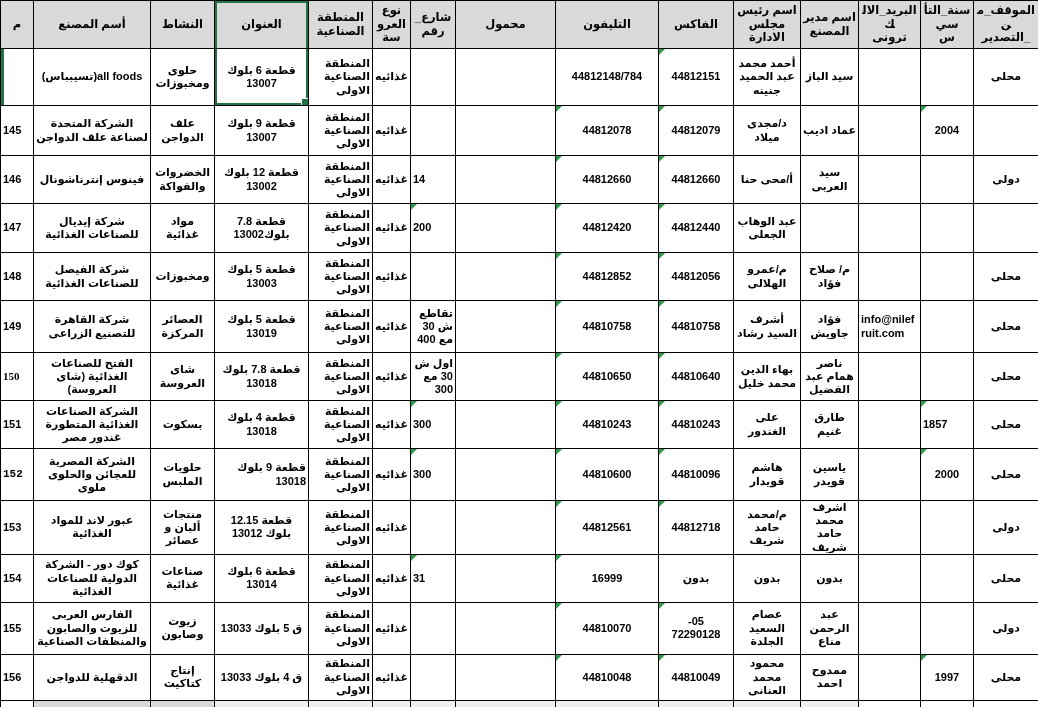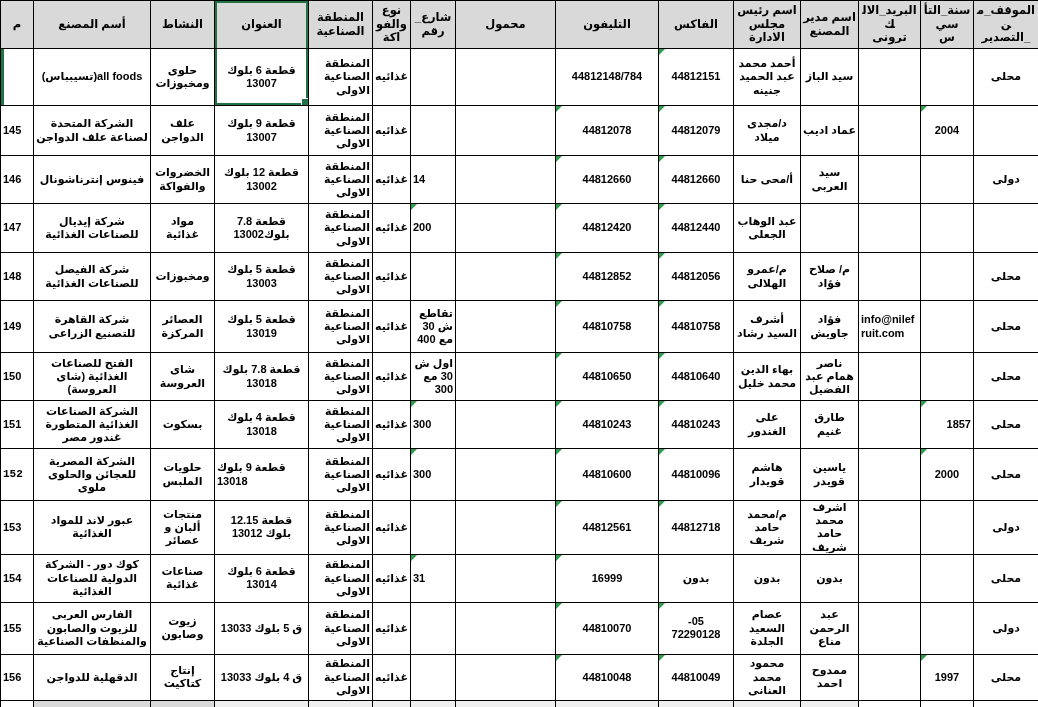--- a/index.html
+++ b/index.html
@@ -59,21 +59,21 @@
         <col style="width: 53px;">
         <col style="width: 65px;">
       </colgroup>
     <thead id="thead">
         <tr style="height: 48px;">
           <th dir="rtl">م</th>
           <th dir="rtl">أسم المصنع</th>
           <th dir="rtl">النشاط</th>
           <th dir="rtl" class="sel-head">العنوان</th>
           <th dir="rtl">المنطقة الصناعية</th>
-          <th dir="rtl">نوع والفواكة</th>
+          <th dir="rtl">نوع العروسة</th>
           <th dir="rtl">شارع_رقم</th>
           <th dir="rtl">محمول</th>
           <th dir="rtl">التليفون</th>
           <th dir="rtl">الفاكس</th>
           <th dir="rtl">اسم رئيس مجلس الادارة</th>
           <th dir="rtl">اسم مدير المصنع</th>
           <th dir="rtl">البريد_الالك
 ترونى</th>
           <th dir="rtl">سنة_التأسي
 س</th>
@@ -178,21 +178,21 @@
           <td dir="rtl" style="text-align: center;"><span></span></td>
           <td dir="ltr" style="text-align: center;"><span>44810758</span><span class="tri"></span></td>
           <td dir="ltr" style="text-align: center;"><span>44810758</span><span class="tri"></span></td>
           <td dir="rtl" style="text-align: center;"><span>أشرف السيد رشاد</span></td>
           <td dir="rtl" style="text-align: center;"><span>فؤاد جاويش</span></td>
           <td dir="ltr" style="text-align: left;"><span>info@nilefruit.com</span></td>
           <td dir="rtl" style="text-align: center;"><span></span></td>
           <td dir="rtl" style="text-align: center;"><span>محلى</span></td>
         </tr>
         <tr style="height: 48px;">
-          <td dir="ltr" style="text-align: left;"><span>150</span></td>
+          <td dir="ltr" style="text-align: left; font-family: Liberation Serif, serif;"><span>150</span></td>
           <td dir="rtl" style="text-align: center;"><span>الفتح للصناعات الغذائية (شاى العروسة)</span></td>
           <td dir="rtl" style="text-align: center;"><span>شاى العروسة</span></td>
           <td dir="rtl" style="text-align: center;"><span>قطعة 7.8 بلوك 13018</span></td>
           <td dir="rtl" style="text-align: right;"><span>المنطقة الصناعية الاولى</span></td>
           <td dir="rtl" style="text-align: center;"><span>غذائيه</span></td>
           <td dir="rtl" style="text-align: right;"><span>اول ش 30 مع 300</span></td>
           <td dir="rtl" style="text-align: center;"><span></span></td>
           <td dir="ltr" style="text-align: center;"><span>44810650</span><span class="tri"></span></td>
           <td dir="ltr" style="text-align: center;"><span>44810640</span><span class="tri"></span></td>
           <td dir="rtl" style="text-align: center;"><span>بهاء الدين محمد خليل</span></td>
@@ -208,28 +208,28 @@
           <td dir="rtl" style="text-align: center;"><span>قطعة 4 بلوك 13018</span></td>
           <td dir="rtl" style="text-align: right;"><span>المنطقة الصناعية الاولى</span></td>
           <td dir="rtl" style="text-align: center;"><span>غذائيه</span></td>
           <td dir="ltr" style="text-align: left;"><span>300</span><span class="tri"></span></td>
           <td dir="rtl" style="text-align: center;"><span></span></td>
           <td dir="ltr" style="text-align: center;"><span>44810243</span><span class="tri"></span></td>
           <td dir="ltr" style="text-align: center;"><span>44810243</span><span class="tri"></span></td>
           <td dir="rtl" style="text-align: center;"><span>على الغندور</span></td>
           <td dir="rtl" style="text-align: center;"><span>طارق غنيم</span></td>
           <td dir="rtl" style="text-align: left;"><span></span></td>
-          <td dir="ltr" style="text-align: right;"><span>1857</span><span class="tri"></span></td>
+          <td dir="ltr" style="text-align: left;"><span>1857</span><span class="tri"></span></td>
           <td dir="rtl" style="text-align: center;"><span>محلى</span></td>
         </tr>
         <tr style="height: 52px;">
           <td dir="ltr" style="text-align: left; font-family: Liberation Mono, monospace;"><span>152</span></td>
           <td dir="rtl" style="text-align: center;"><span>الشركة المصرية للعجائن والحلوى ملوى</span></td>
           <td dir="rtl" style="text-align: center;"><span>حلويات الملبس</span></td>
-          <td dir="rtl" style="text-align: left;"><span>قطعة 9 بلوك 13018</span></td>
+          <td dir="rtl" style="text-align: right;"><span>قطعة 9 بلوك 13018</span></td>
           <td dir="rtl" style="text-align: right;"><span>المنطقة الصناعية الاولى</span></td>
           <td dir="rtl" style="text-align: center;"><span>غذائيه</span></td>
           <td dir="ltr" style="text-align: left;"><span>300</span><span class="tri"></span></td>
           <td dir="rtl" style="text-align: center;"><span></span></td>
           <td dir="ltr" style="text-align: center;"><span>44810600</span><span class="tri"></span></td>
           <td dir="ltr" style="text-align: center;"><span>44810096</span><span class="tri"></span></td>
           <td dir="rtl" style="text-align: center;"><span>هاشم قويدار</span></td>
           <td dir="rtl" style="text-align: center;"><span>ياسين قويدر</span></td>
           <td dir="rtl" style="text-align: left;"><span></span></td>
           <td dir="ltr" style="text-align: center;"><span>2000</span><span class="tri"></span></td>

